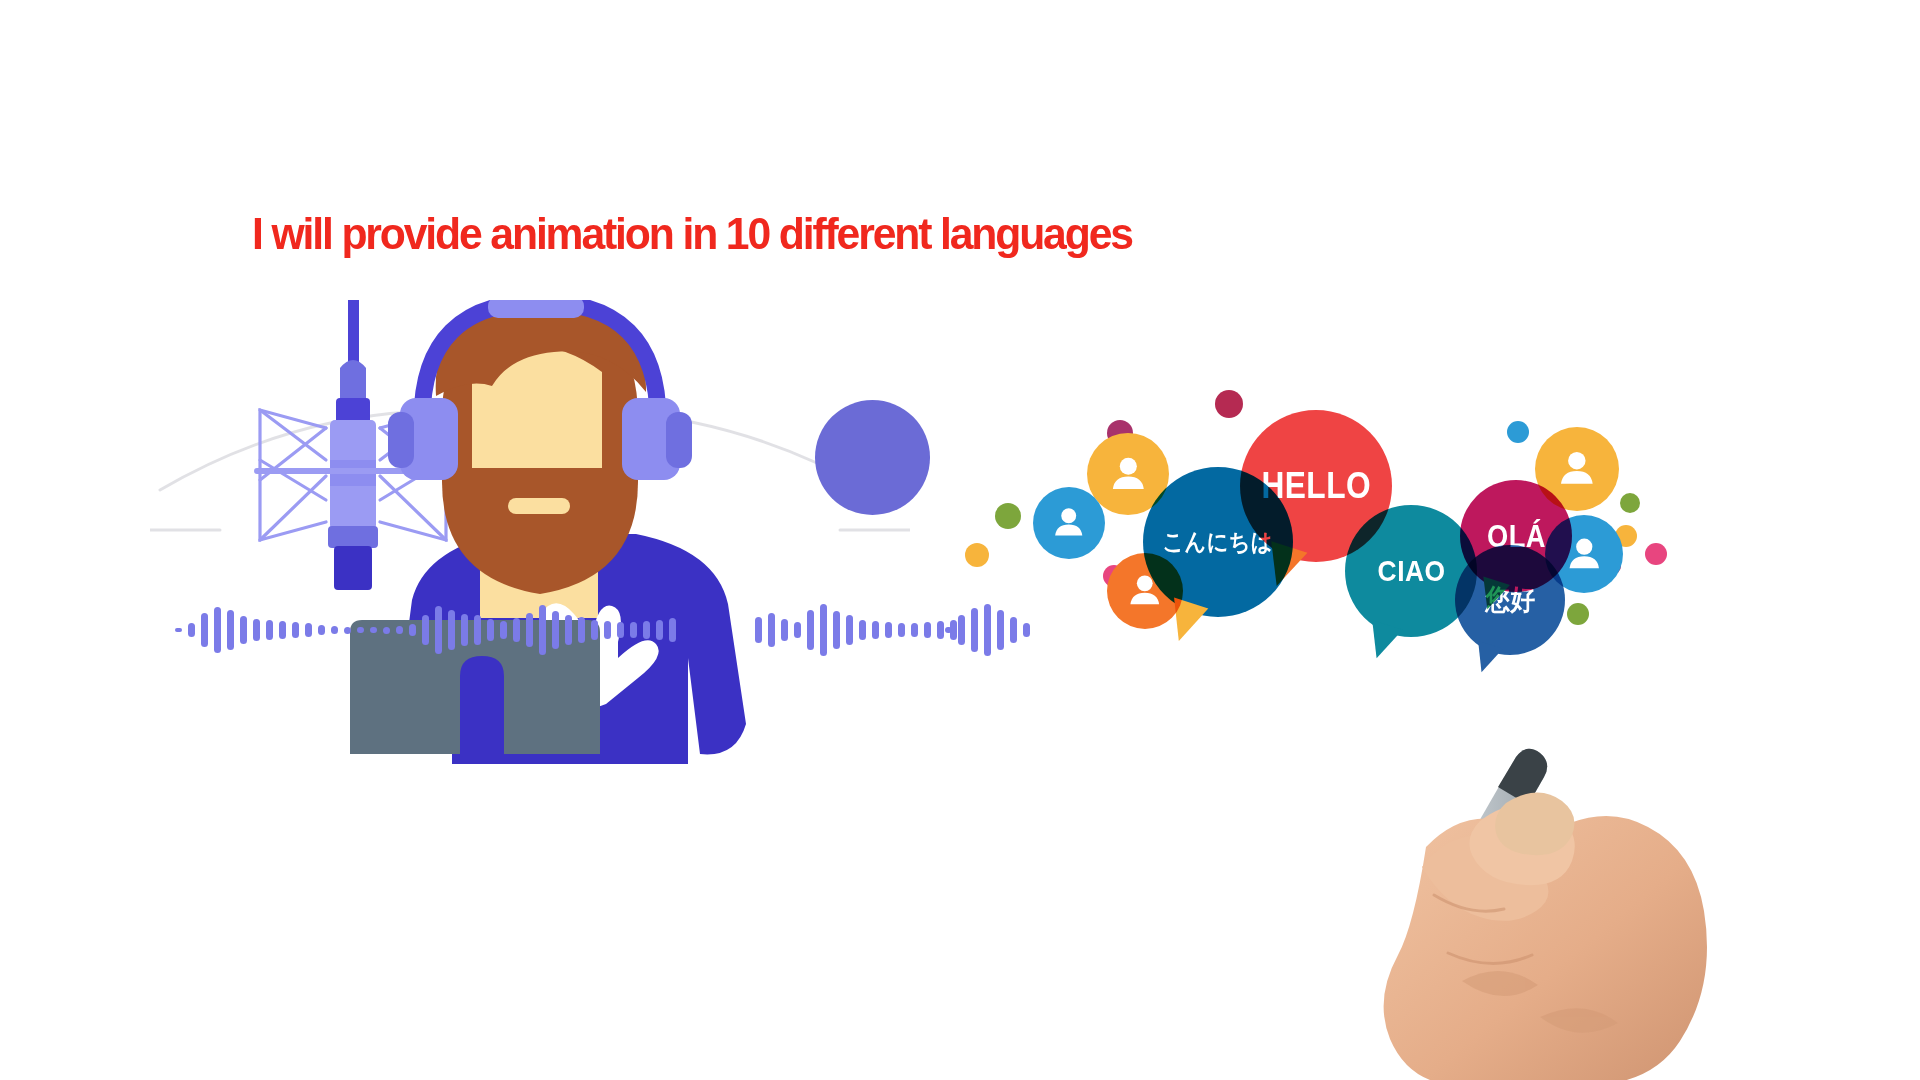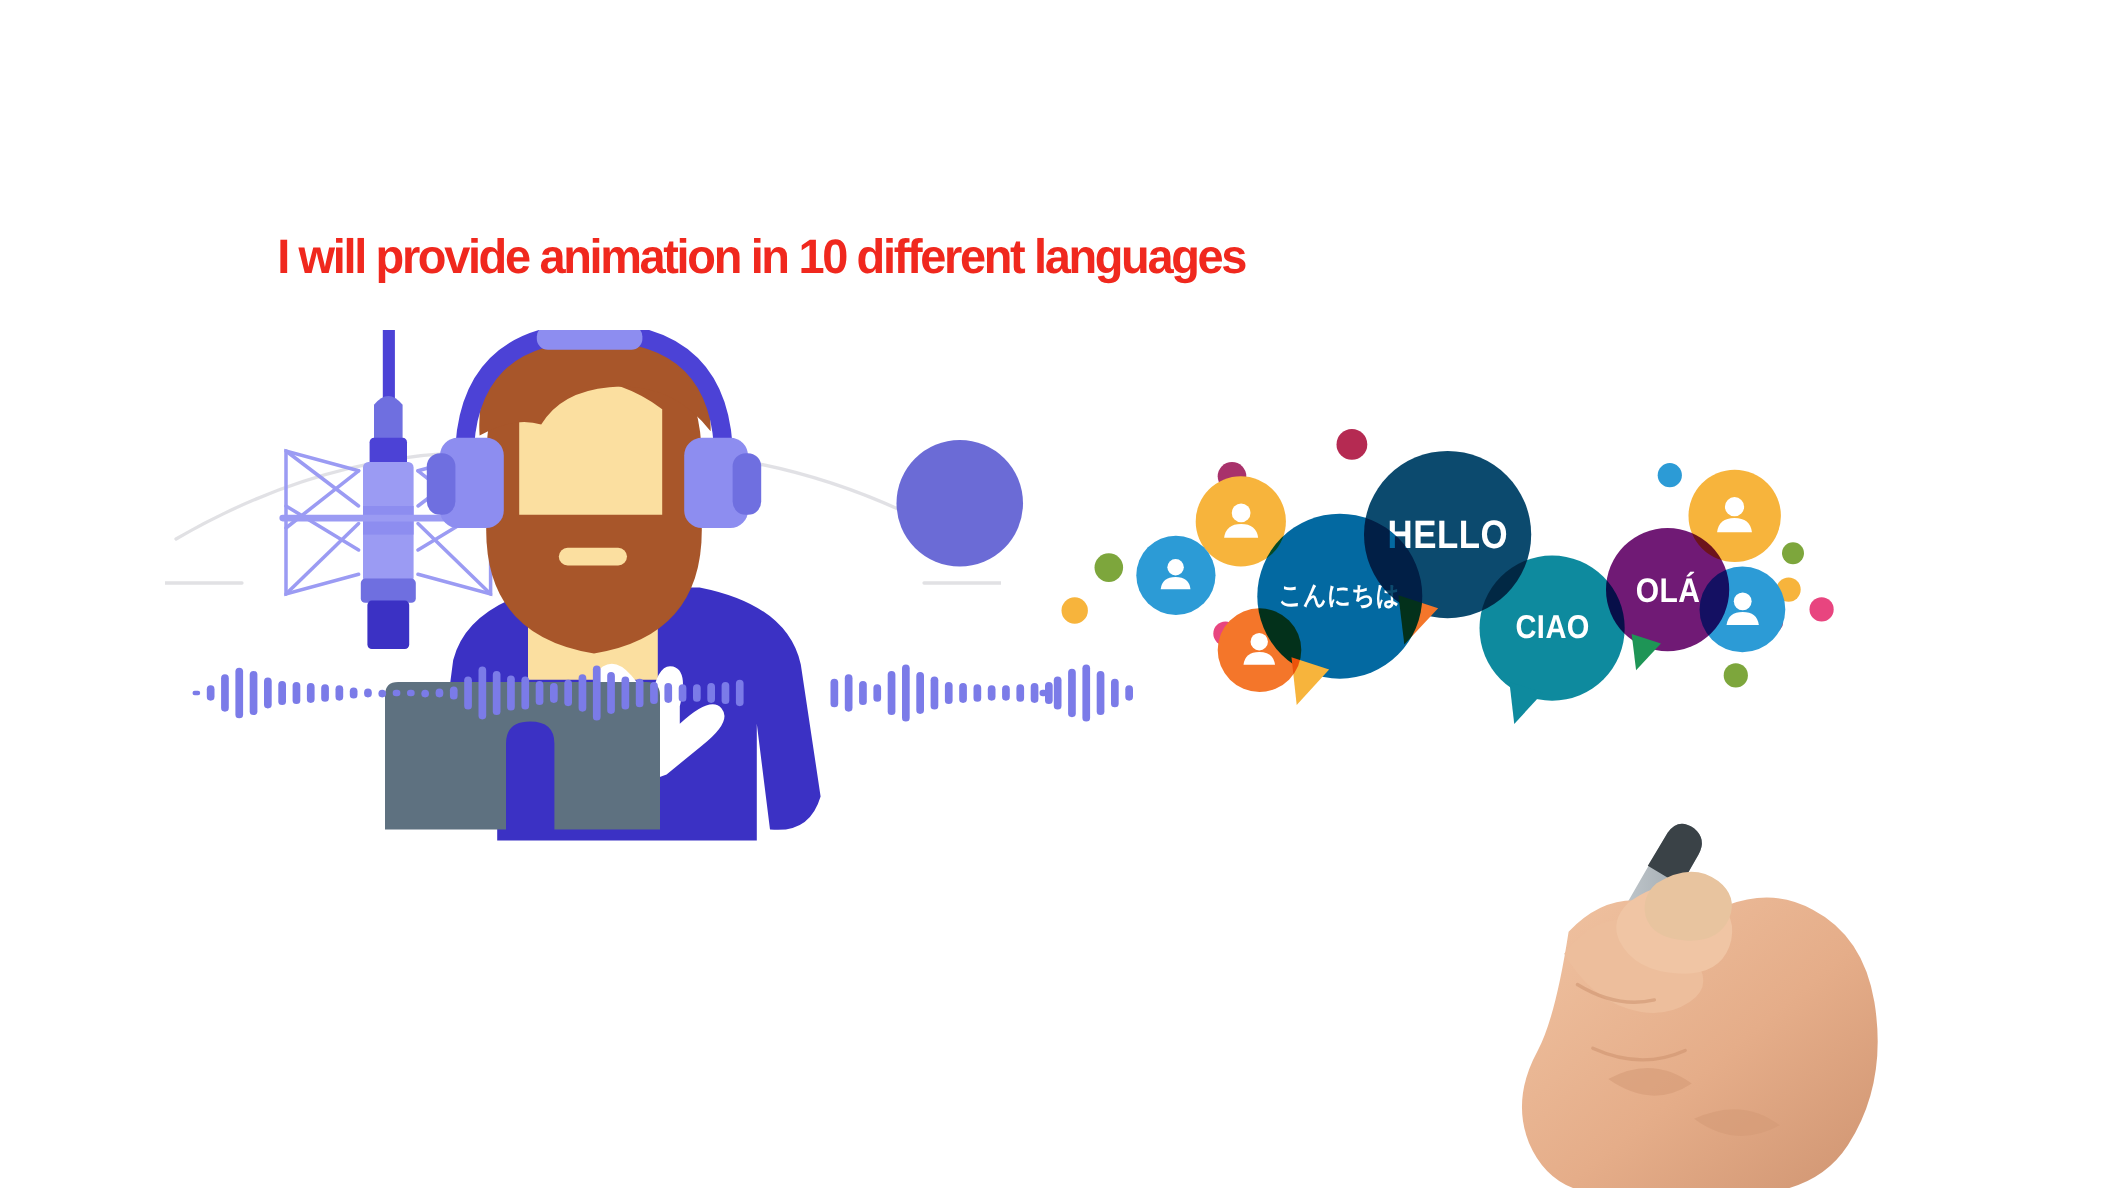--- a/index.html
+++ b/index.html
@@ -256,35 +256,39 @@
   <circle cx="16" cy="10" r="6.4" fill="#fff"></circle>
   <path d="M4.4 27 q1.2 -9.4 11.6 -9.4 q10.4 0 11.6 9.4 z" fill="#fff"></path>
         </svg>
       </div>
       <div class="person" style="left: 490px; top: 140px; width: 78px; height: 78px; background: rgb(44, 155, 214);">
         <svg width="40.56" height="40.56" viewBox="0 0 32 32">
   <circle cx="16" cy="10" r="6.4" fill="#fff"></circle>
   <path d="M4.4 27 q1.2 -9.4 11.6 -9.4 q10.4 0 11.6 9.4 z" fill="#fff"></path>
         </svg>
       </div>
-      <div class="bub" style="left: 185px; top: 35px; width: 152px; height: 152px; background: #0c4a6e; mix-blend-mode: multiply;">
+      <div class="bub" style="left: 185px; top: 35px; width: 152px; height: 152px; background: #ef4444; mix-blend-mode: multiply;">
         <div style="position: absolute; left: 24.32px; bottom: -25.08px; width: 0px; height: 0px; border-left: 19.152px solid transparent; border-right: 19.152px solid transparent; border-top: 41.04px solid rgb(244, 118, 42); transform: rotate(18deg);"></div>
         <span style="font-size: 36px; position: relative; z-index: 2;">HELLO</span>
       </div>
       <div class="bub" style="left: 88px; top: 92px; width: 150px; height: 150px; background: #0369a1; mix-blend-mode: multiply;">
         <div style="position: absolute; left: 24px; bottom: -24.75px; width: 0px; height: 0px; border-left: 18.9px solid transparent; border-right: 18.9px solid transparent; border-top: 40.5px solid rgb(247, 180, 60); transform: rotate(18deg);"></div>
         <span style="font-size: 24px; position: relative; z-index: 2;">こんにちは</span>
       </div>
-      <div class="bub" style="left: 405px; top: 105px; width: 112px; height: 112px; background: #701a75; mix-blend-mode: multiply;">
+      <div class="bub" style="left: 405px; top: 105px; width: 112px; height: 112px; background: #be185d; mix-blend-mode: multiply;">
         <div style="position: absolute; left: 17.92px; bottom: -18.48px; width: 0px; height: 0px; border-left: 14.112px solid transparent; border-right: 14.112px solid transparent; border-top: 30.24px solid rgb(30, 149, 86); transform: rotate(18deg);"></div>
         <span style="font-size: 31px; position: relative; z-index: 2;">OLÁ</span>
       </div>
       <div class="bub" style="left: 290px; top: 130px; width: 132px; height: 132px; background: rgb(14, 138, 158); mix-blend-mode: multiply;">
         <div style="position: absolute; left: 21.12px; bottom: -21.78px; width: 0px; height: 0px; border-left: 16.632px solid transparent; border-right: 16.632px solid transparent; border-top: 35.64px solid rgb(14, 138, 158); transform: rotate(18deg);"></div>
         <span style="font-size: 30px; position: relative; z-index: 2;">CIAO</span>
+      </div>
+      <div class="bub" style="left: 400px; top: 170px; width: 110px; height: 110px; background: rgb(38, 96, 164); mix-blend-mode: multiply;">
+        <div style="position: absolute; left: 17.6px; bottom: -18.15px; width: 0px; height: 0px; border-left: 13.86px solid transparent; border-right: 13.86px solid transparent; border-top: 29.7px solid rgb(38, 96, 164); transform: rotate(18deg);"></div>
+        <span style="font-size: 28px; position: relative; z-index: 2;">您好</span>
       </div>
     </div>
 
   <div class="hand">
     <svg width="470" height="360" viewBox="0 0 470 360">
       <defs>
         <linearGradient id="skinG" x1="0" y1="0" x2="1" y2="1">
           <stop offset="0%" stop-color="#f0c3a2"></stop>
           <stop offset="55%" stop-color="#e5ad89"></stop>
           <stop offset="100%" stop-color="#cf9471"></stop>

